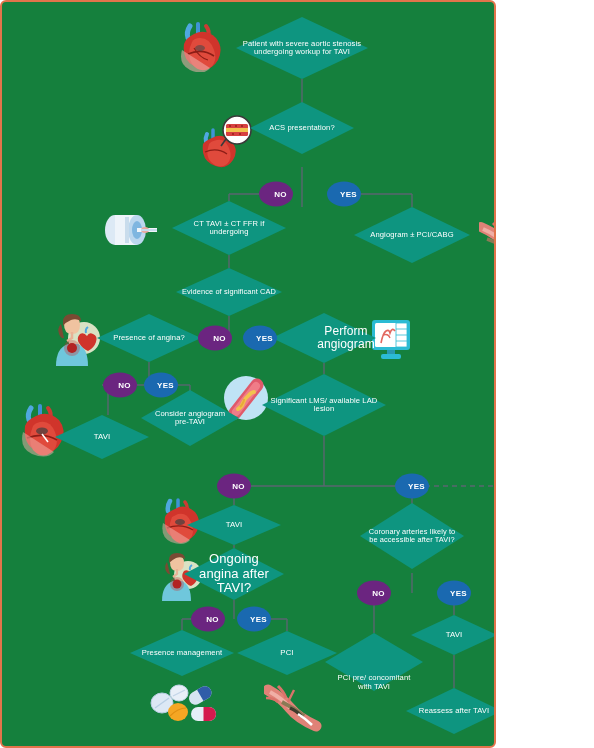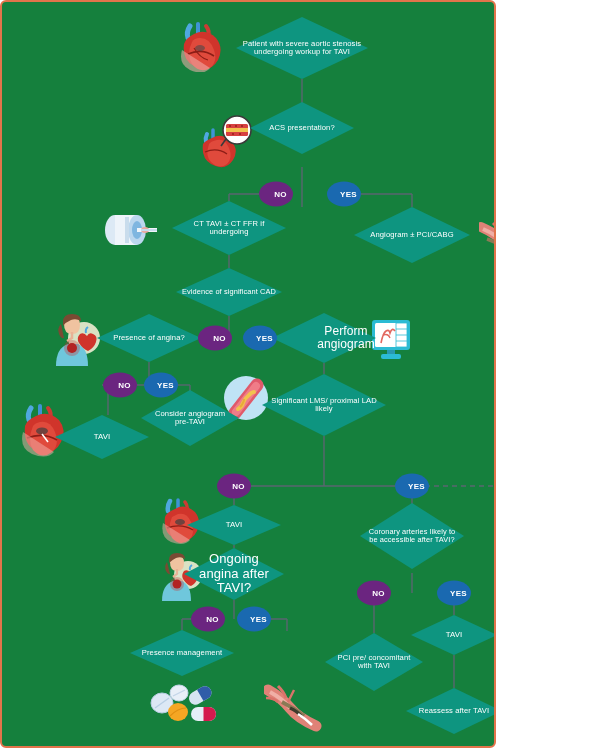--- a/index.html
+++ b/index.html
@@ -297,21 +297,21 @@
     <div class="node" style="left:322px;top:336px;z-index:5;">
       <div class="dia" style="width:104px;height:50px;">
           <div class="shape"></div>
       <div class="txt" style="font-size:12px;margin-left:44px;">Perform angiogram</div>
         </div>
     </div>
 
     <div class="node" style="left:322px;top:403px;z-index:5;">
       <div class="dia" style="width:124px;height:62px;">
           <div class="shape"></div>
-      <div class="txt" style="font-size:7.6px;">Significant LMS/ proximal LAD likely</div>
+      <div class="txt" style="font-size:7.6px;">Significant LMS/ available LAD lesion</div>
         </div>
     </div>
 
     <div class="node" style="left:100px;top:435px;z-index:5;">
       <div class="dia" style="width:94px;height:44px;">
           <div class="shape"></div>
       <div class="txt" style="font-size:7.8px;">TAVI</div>
         </div>
     </div>
 
@@ -337,30 +337,36 @@
         </div>
     </div>
 
     <div class="node" style="left:180px;top:651px;z-index:5;">
       <div class="dia" style="width:104px;height:46px;">
           <div class="shape"></div>
       <div class="txt" style="font-size:7.6px;">Presence management</div>
         </div>
     </div>
 
+    <div class="node" style="left:285px;top:651px;z-index:5;">
+      <div class="dia" style="width:100px;height:44px;">
+          <div class="shape"></div>
+      <div class="txt" style="font-size:7.8px;">PCI</div>
+        </div>
+    </div>
 
     <div class="node" style="left:410px;top:534px;z-index:5;">
       <div class="dia" style="width:104px;height:66px;">
           <div class="shape"></div>
       <div class="txt" style="font-size:7.4px;">Coronary arteries likely to be accessible after TAVI?</div>
         </div>
     </div>
 
     <div class="node" style="left:372px;top:660px;z-index:5;">
-      <div class="dia" style="width:98px;height:58px;">
+      <div class="dia" style="width:98px;height:58px;align-items:flex-end;">
           <div class="shape"></div>
       <div class="txt" style="font-size:7.6px;">PCI pre/ concomitant with TAVI</div>
         </div>
     </div>
 
     <div class="node" style="left:452px;top:633px;z-index:5;">
       <div class="dia" style="width:86px;height:40px;">
           <div class="shape"></div>
       <div class="txt" style="font-size:7.8px;">TAVI</div>
         </div>

